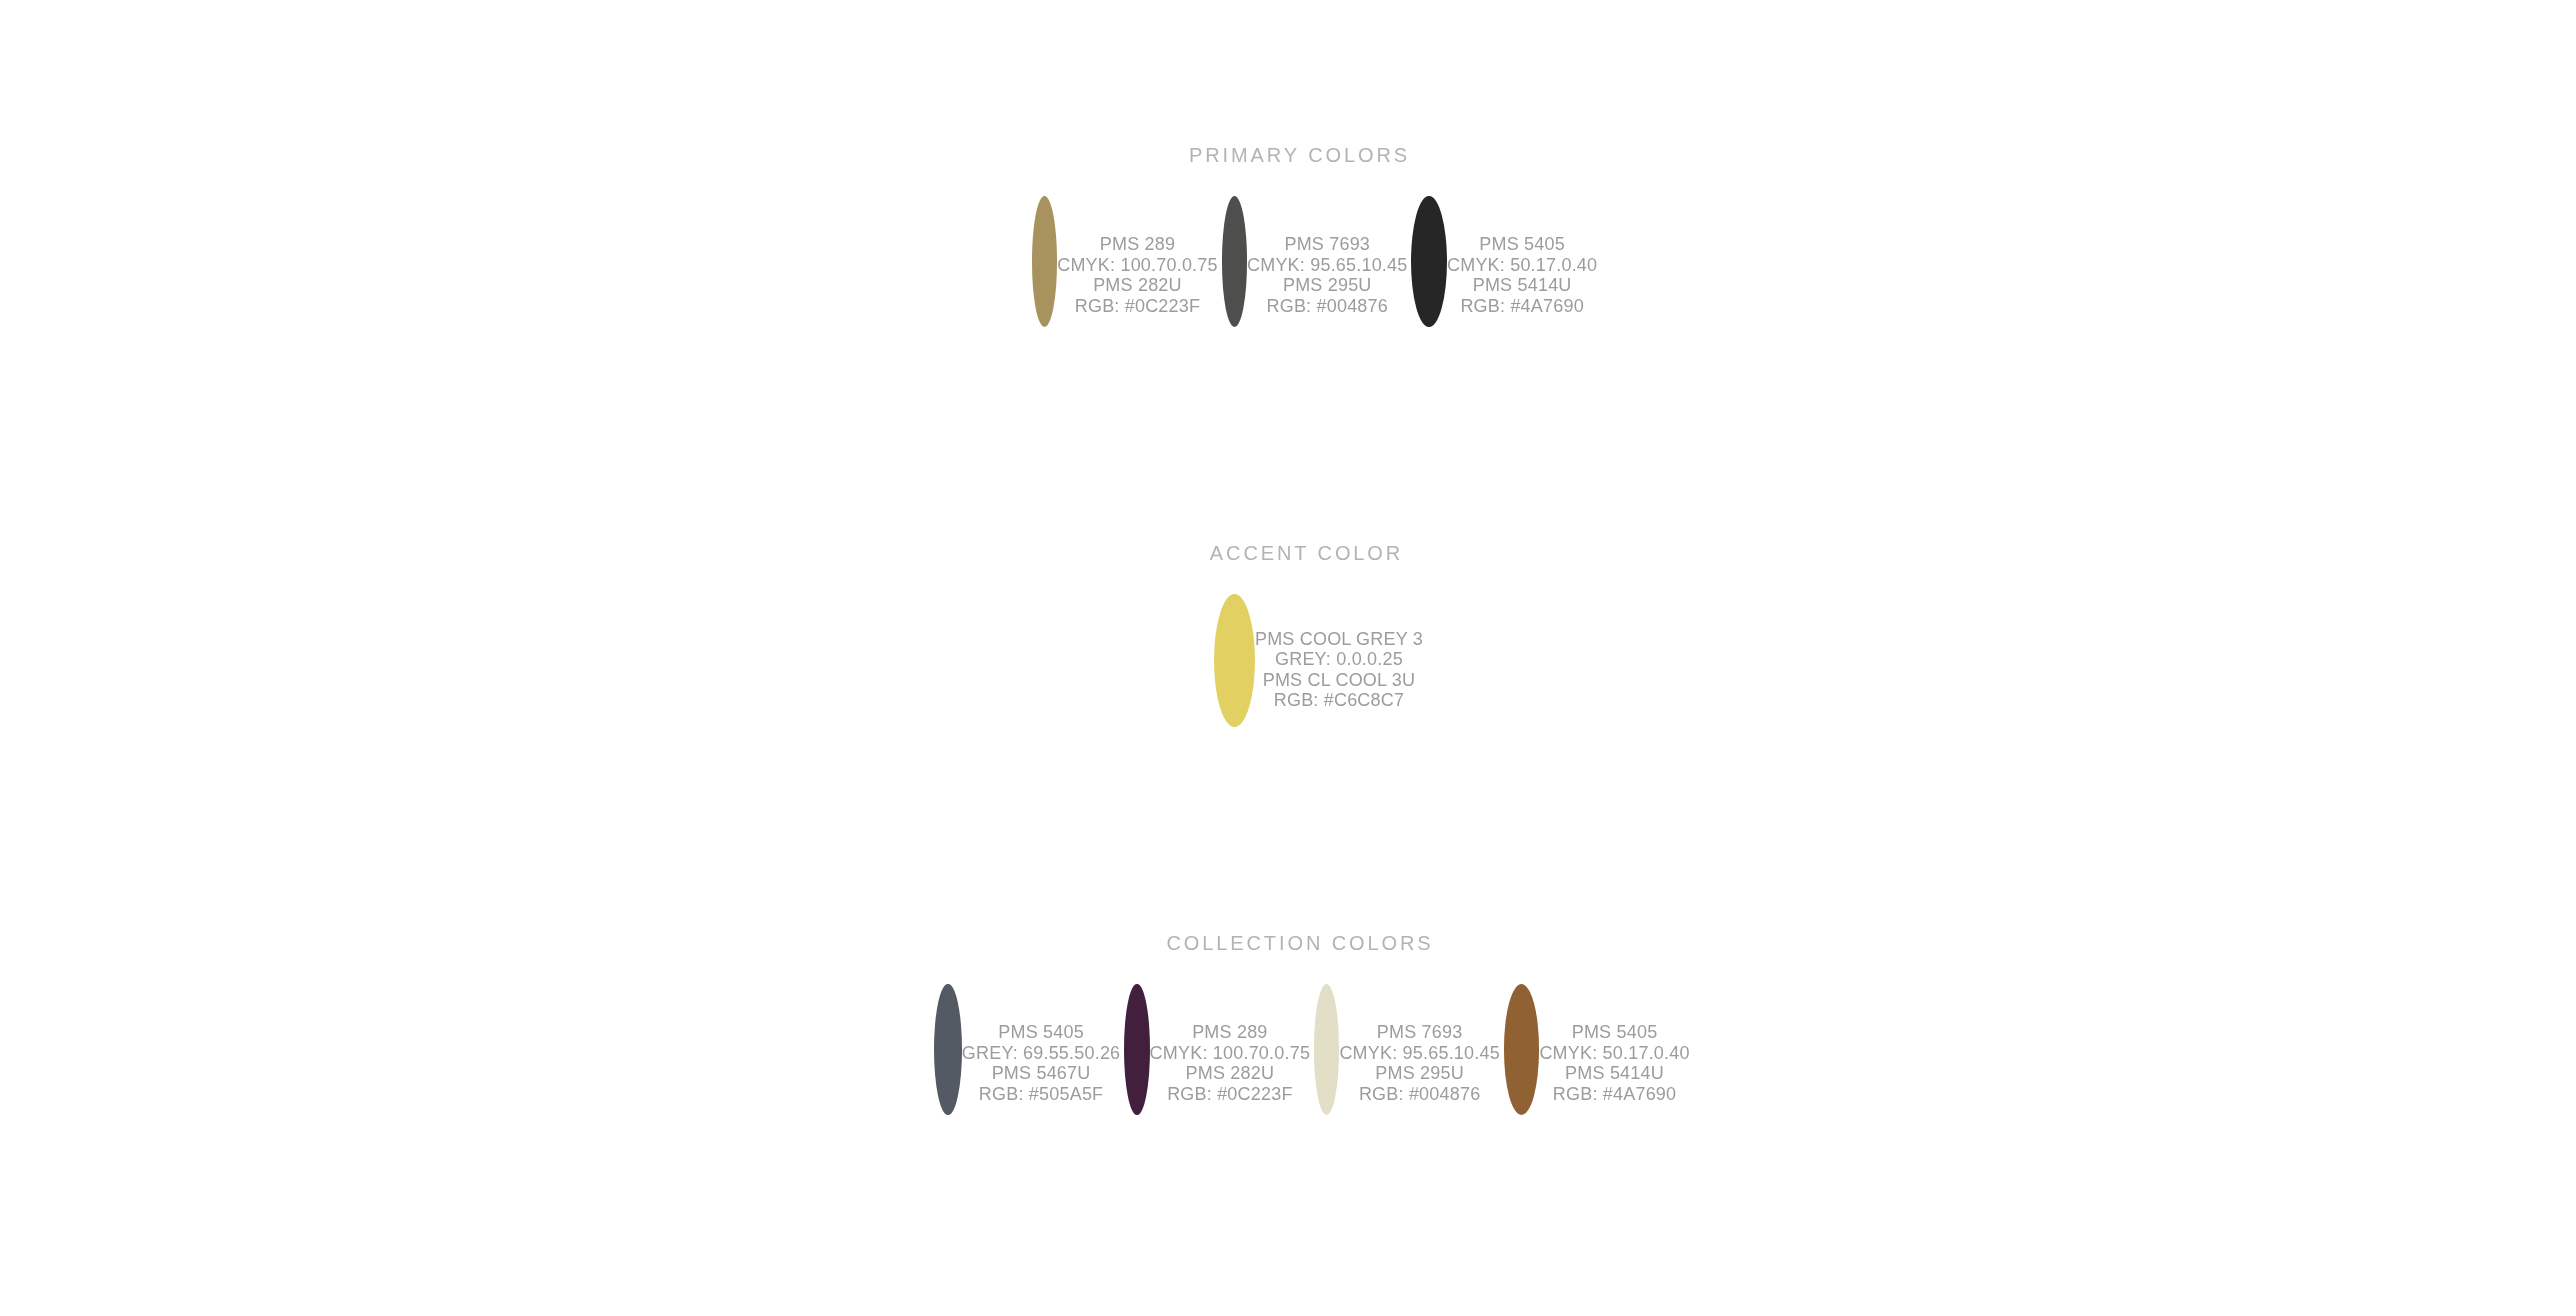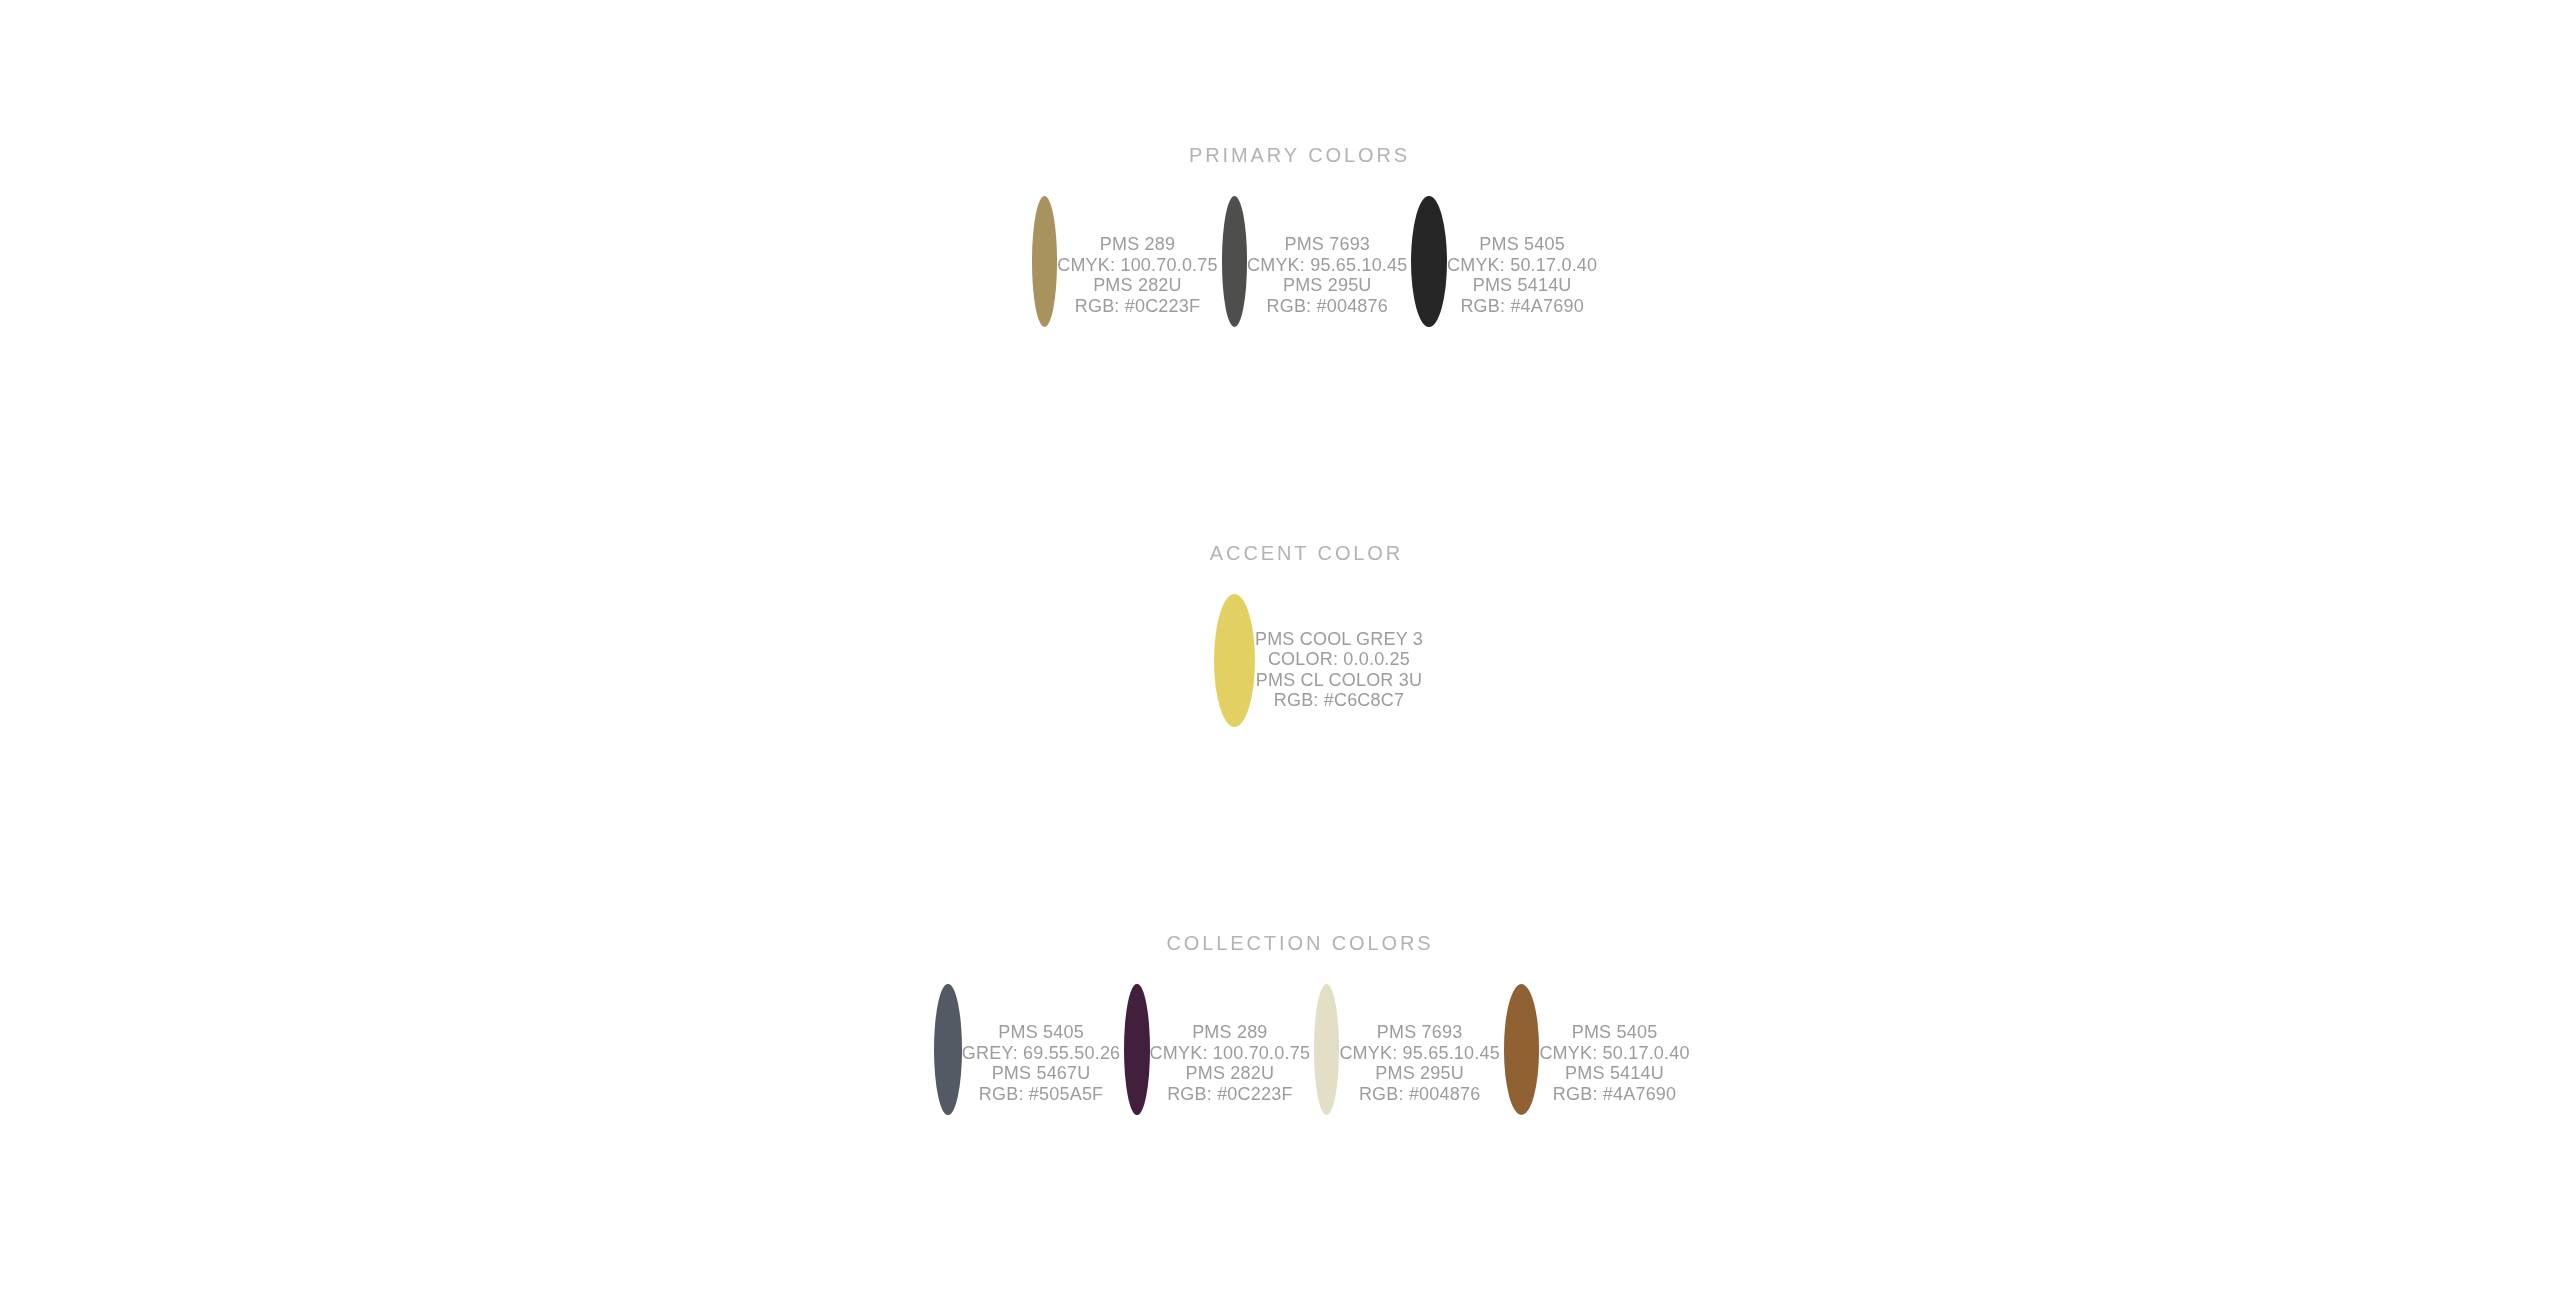--- a/index.html
+++ b/index.html
@@ -146,22 +146,22 @@
   </section>
 
   <section class="palette-section" id="section-accent">
     <h2 class="section-heading">ACCENT COLOR</h2>
     <div class="swatch-row">
 
       <div class="swatch">
         <span class="swatch-circle" style="background-color: rgb(226, 209, 98);"></span>
         <div class="swatch-caption">
           <span class="cap-line">PMS COOL GREY 3</span>
-          <span class="cap-line">COLOR: 0.0.0.25</span>
-          <span class="cap-line">PMS CL COLOR 3U</span>
+          <span class="cap-line">GREY: 0.0.0.25</span>
+          <span class="cap-line">PMS CL COOL 3U</span>
           <span class="cap-line">RGB: #C6C8C7</span>
         </div>
       </div>
 
     </div>
   </section>
 
   <section class="palette-section" id="section-collection">
     <h2 class="section-heading">COLLECTION COLORS</h2>
     <div class="swatch-row">

